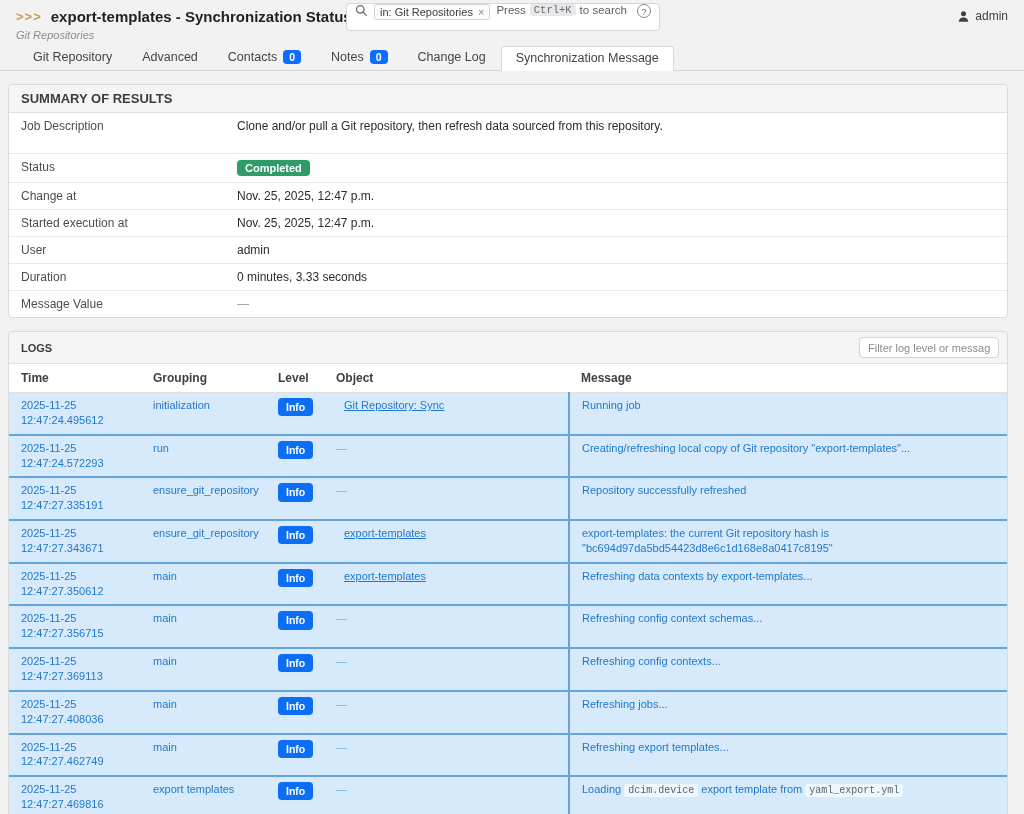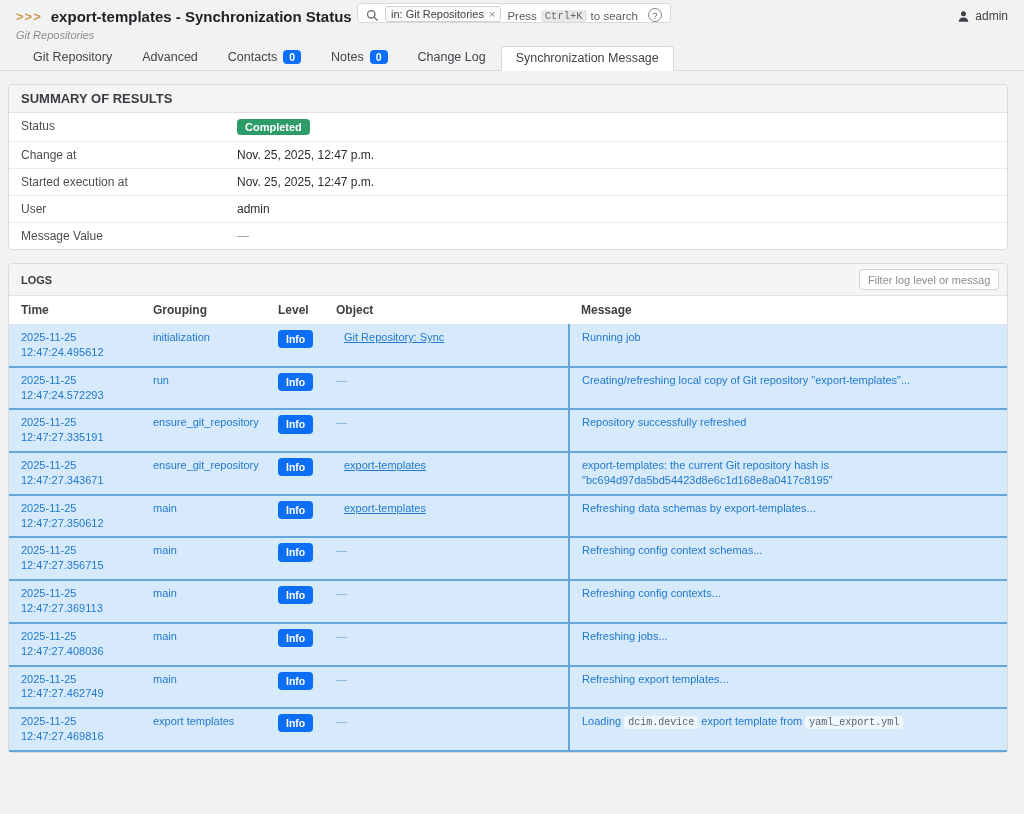--- a/index.html
+++ b/index.html
@@ -6,23 +6,23 @@
   html,body { width:1024px; height:814px; overflow:hidden; }
   body { background:#f2f2f3; font-family:"Liberation Sans", sans-serif; color:#2b2c31; }
 
   
   .hdr { position:relative; height:48px; padding:8px 16px 0; }
   .title-row { display:flex; align-items:center; gap:9px; }
   .logo { color:#c59a4e; font-weight:bold; font-size:13px; letter-spacing:1px; cursor:pointer; }
   h1.page-title { font-size:15px; font-weight:bold; color:#1f2025; }
   .breadcrumb { margin-top:4px; font-size:11px; color:#8b8c91; cursor:pointer;font-style:italic; }
 
-  .searchbar { position:absolute; left:357px; top:3px; width:314px; height:20px;
+  .searchbar { position:absolute; left:346px; top:3px; width:314px; height:28px;
     background:#fff; border:1px solid #d8d8db; border-radius:4px;
-    display:flex; align-items:flex-end; gap:6px; padding:0 8px; font-size:11.5px; color:#5b5c61; }
+    display:flex; align-items:flex-start; gap:6px; padding:0 8px; font-size:11.5px; color:#5b5c61; }
   .chip { display:inline-flex; align-items:center; gap:5px; border:1px solid #d2d2d6; background:#fbfbfc;
     border-radius:3px; padding:1px 5px; font-size:11px; color:#3f4045; white-space:nowrap; }
   .chip-x { color:#8a8b90; font-size:11px; cursor:pointer; }
   .ph { display:inline-flex; align-items:center; gap:4px; white-space:nowrap; }
   kbd { font-family:"Liberation Mono", monospace; font-size:10.5px; background:#e8e8eb; color:#6a6b70;
     border-radius:3px; padding:0 4px; }
   .help { margin-left:auto; width:14px; height:14px; border:1.2px solid #85868b; border-radius:50%;
     display:flex; align-items:center; justify-content:center; font-size:9.5px; color:#6a6b70; cursor:pointer; }
 
   .user { position:absolute; right:16px; top:9px; display:flex; align-items:center; gap:5px;
@@ -139,20 +139,24 @@
 
   <div class="tab active">
     <span class="tab-label">Synchronization Message</span>
 
   </div>
 </nav>
 
 <section class="panel">
   <div class="panel-hd">SUMMARY OF RESULTS</div>
   <div id="summary-rows">
+  <div class="srow tall">
+    <div class="srow-label">Job Description</div>
+    <div class="srow-value">Clone and/or pull a Git repository, then refresh data sourced from this repository.</div>
+  </div>
 
   <div class="srow">
     <div class="srow-label">Status</div>
     <div class="srow-value"><span class="badge-green">Completed</span></div>
   </div>
 
   <div class="srow">
     <div class="srow-label">Change at</div>
     <div class="srow-value">Nov. 25, 2025, 12:47 p.m.</div>
   </div>
@@ -160,20 +164,24 @@
   <div class="srow">
     <div class="srow-label">Started execution at</div>
     <div class="srow-value">Nov. 25, 2025, 12:47 p.m.</div>
   </div>
 
   <div class="srow">
     <div class="srow-label">User</div>
     <div class="srow-value">admin</div>
   </div>
 
+  <div class="srow">
+    <div class="srow-label">Duration</div>
+    <div class="srow-value">0 minutes, 3.33 seconds</div>
+  </div>
 
   <div class="srow">
     <div class="srow-label">Message Value</div>
     <div class="srow-value gray-dash">—</div>
   </div>
 </div>
 </section>
 
 <section class="panel">
   <div class="logs-hd">
@@ -243,21 +251,21 @@
   </tr>
 
   <tr class="lrow">
     <td class="c-time">
             <div class="d">2025-11-25</div>
             <div class="t">12:47:27.350612</div>
           </td>
     <td class="c-group">main</td>
     <td class="c-level"><span class="lvl">Info</span></td>
     <td class="c-obj"><a class="obj-link">export-templates</a></td>
-    <td class="c-msg">Refreshing data schemas by export-templates...</td>
+    <td class="c-msg">Refreshing data contexts by export-templates...</td>
   </tr>
 
   <tr class="lrow">
     <td class="c-time">
             <div class="d">2025-11-25</div>
             <div class="t">12:47:27.356715</div>
           </td>
     <td class="c-group">main</td>
     <td class="c-level"><span class="lvl">Info</span></td>
     <td class="c-obj"><span class="dash">—</span></td>

